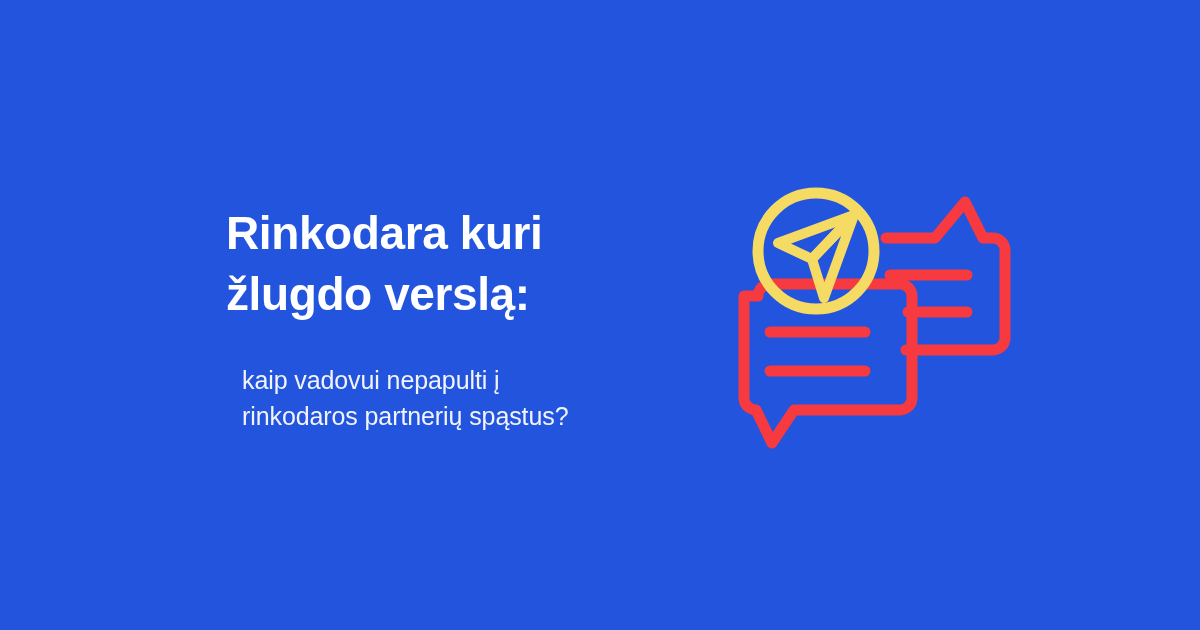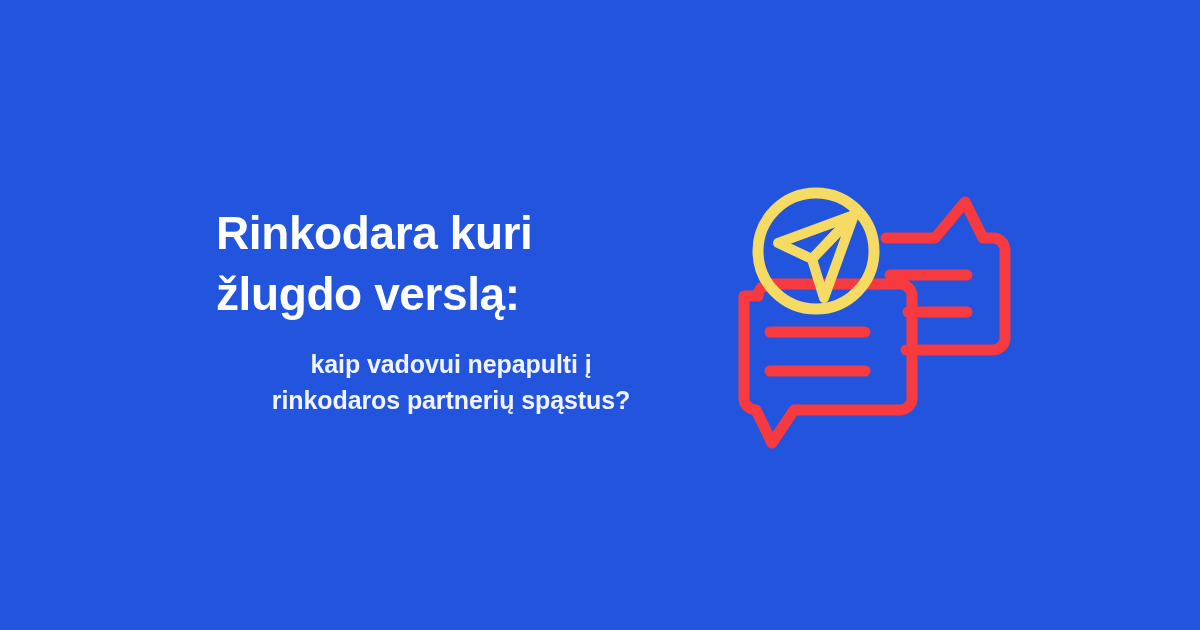--- a/index.html
+++ b/index.html
@@ -20,45 +20,44 @@
     width: 1200px;
     height: 630px;
     background: #2254DE;
     box-sizing: border-box;
     overflow: hidden;
   }
 
   
   .text-block {
     position: absolute;
-    left: 216px;
+    left: 226px;
     top: 203px;
     width: 470px;
   }
 
   .headline {
     margin: 0;
     color: #FFFFFF;
     font-size: 46px;
     line-height: 1.33;
     font-weight: 700;
     letter-spacing: -0.4px;
     white-space: pre-line;
   }
 
   .subhead {
-    margin: 0;
+    margin: 16px;
     padding-top: 22px;
     color: #F2F4FD;
     font-size: 25px;
     line-height: 1.42;
-    font-weight: 700;
+    font-weight: 400;
     letter-spacing: -0.1px;
     white-space: pre-line;
-    text-align: center;
   }
 
   
   .illustration {
     position: absolute;
     left: 690px;
     top: 160px;
     width: 360px;
     height: 310px;
   }

